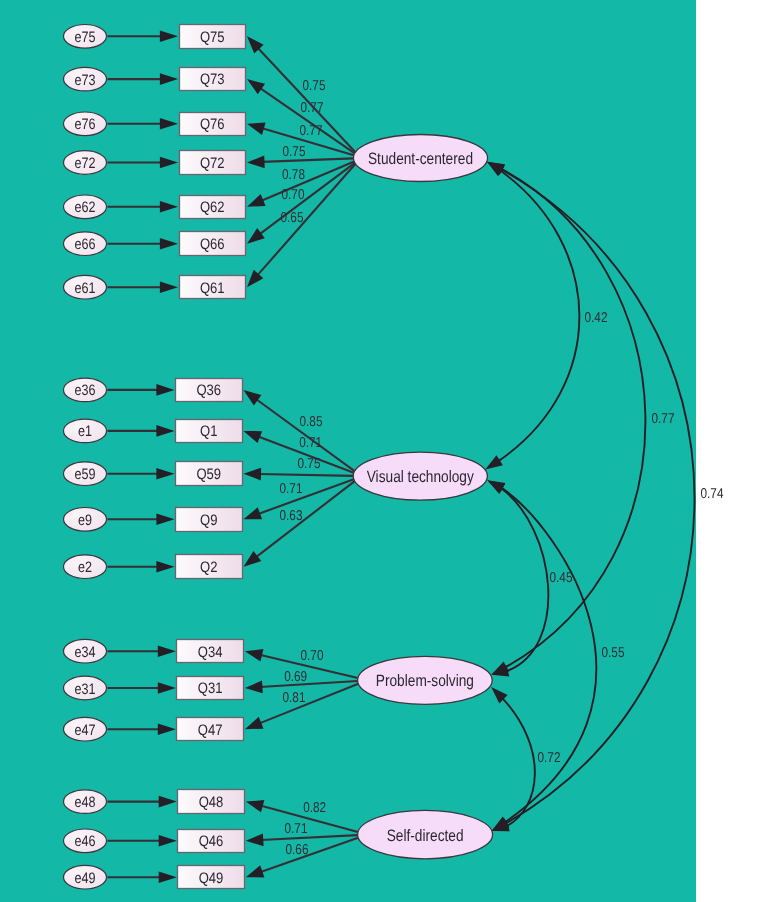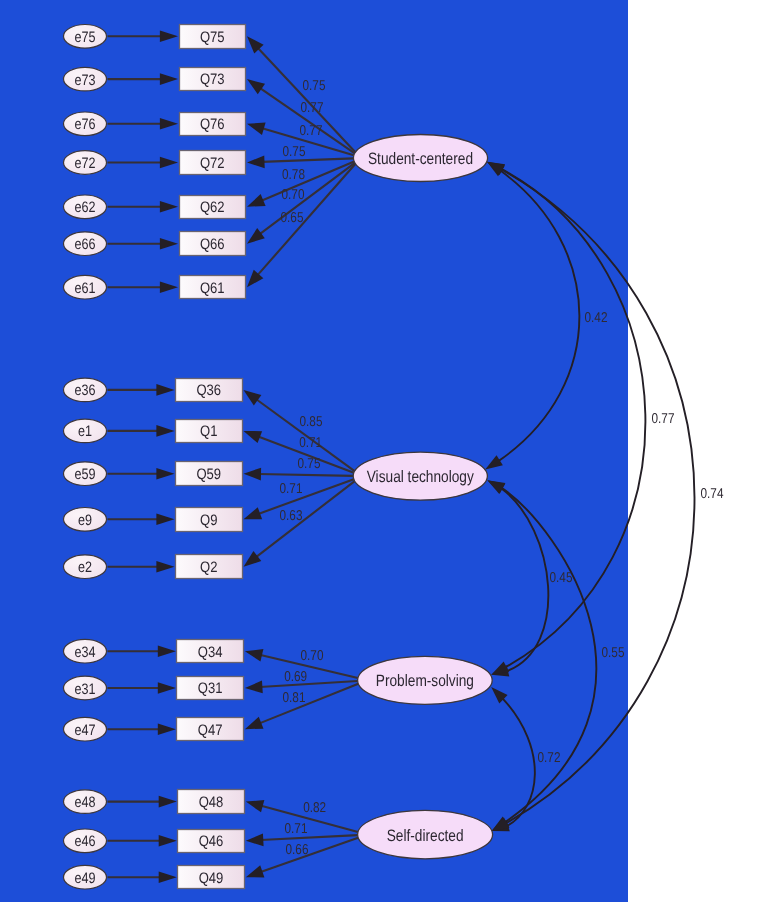--- a/index.html
+++ b/index.html
@@ -1,18 +1,18 @@
 <!DOCTYPE html>
 <html><head>
 <meta charset="utf-8">
 <title>SEM Path Diagram</title>
 <style>
   html,body{margin:0;padding:0;background:#ffffff;}
   body{width:767px;height:902px;overflow:hidden;font-family:"Liberation Sans",sans-serif;}
-  #diagram-root{position:relative;width:628px;height:902px;background:#1d4ed8;}
+  #diagram-root{position:relative;width:696px;height:902px;background:#14b8a6;}
   svg{display:block;}
   .node-label{font-family:"Liberation Sans",sans-serif;fill:#2b2630;text-rendering:geometricPrecision;}
   .error-label{font-size:15.2px;}
   .item-label{font-size:15.2px;}
   .latent-label{font-size:16.5px;}
   .loading-label{font-size:14.2px;fill:#2f2a33;}
   .covariance-label{font-size:14.2px;fill:#2f2a33;}
   .edge{fill:none;stroke:#352f36;stroke-width:2.1;}
   .cov{fill:none;stroke:#241f26;stroke-width:1.9;}
 </style>

